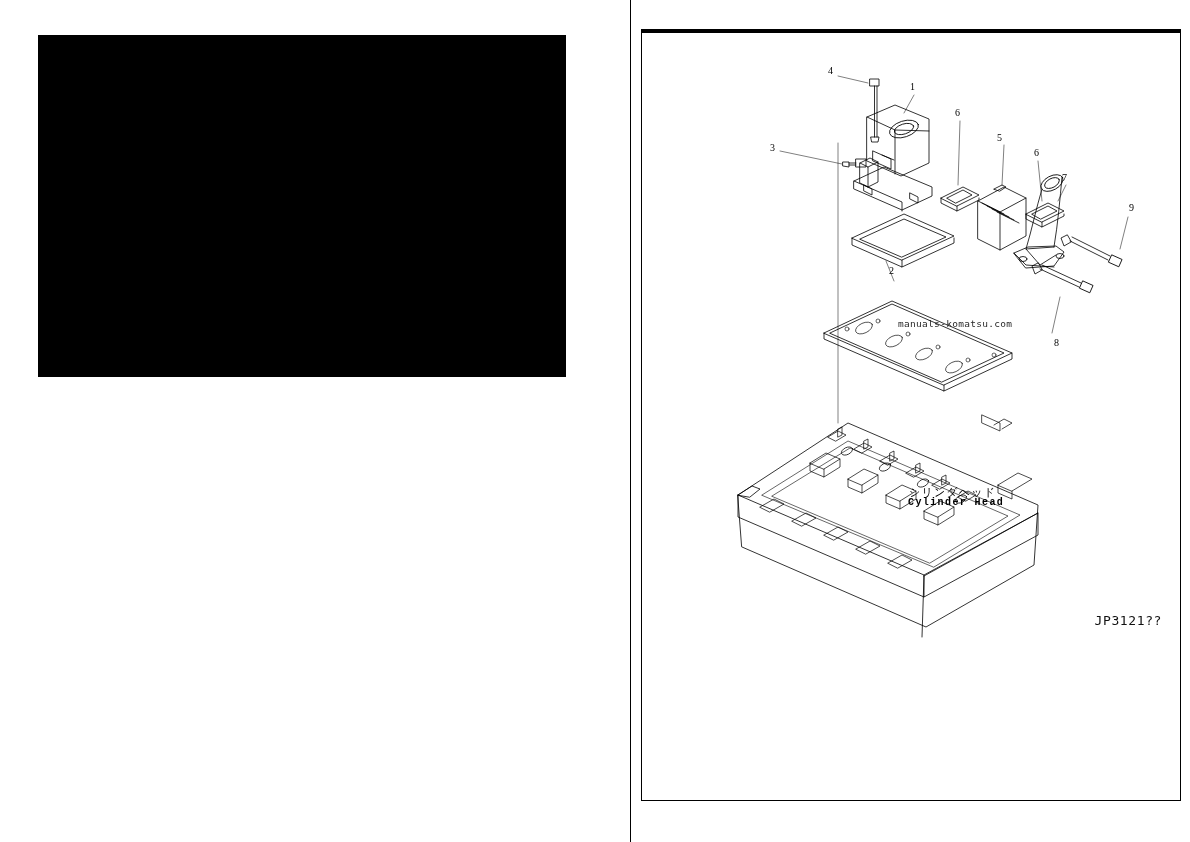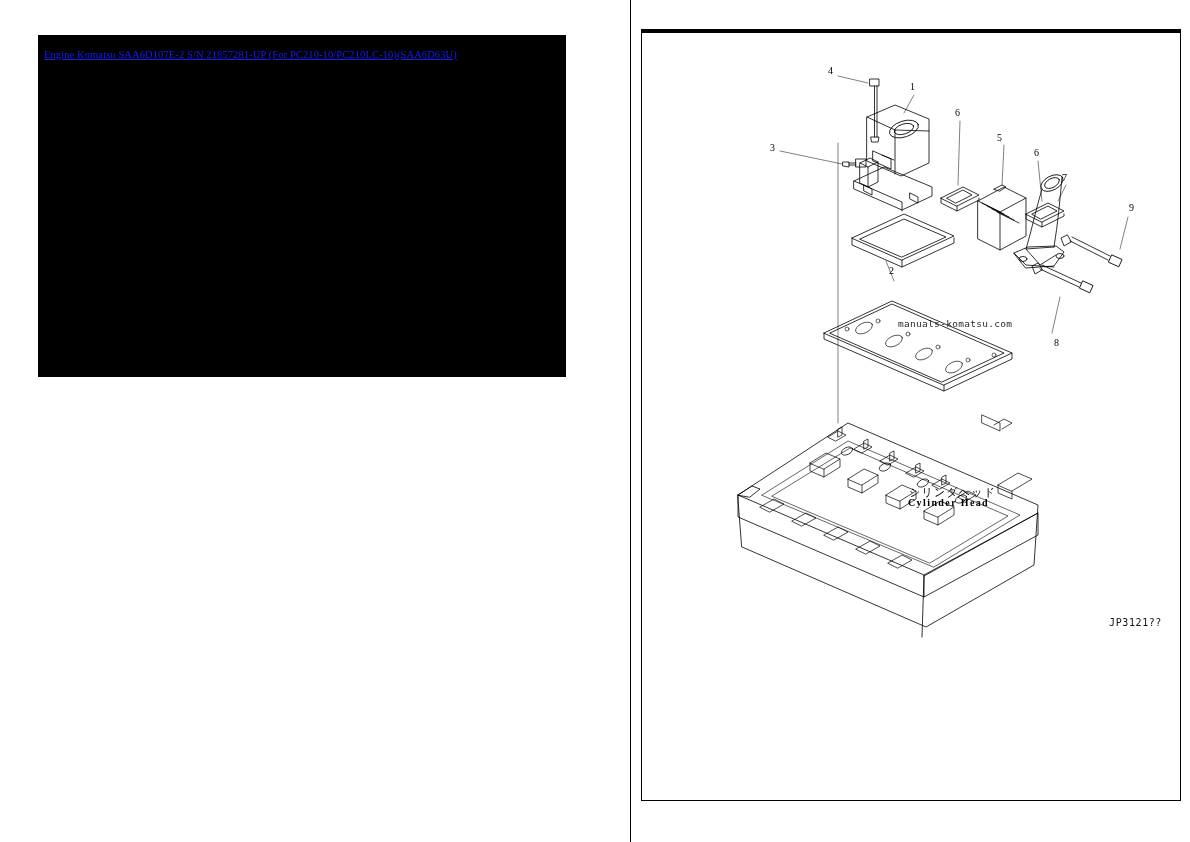--- a/index.html
+++ b/index.html
@@ -85,60 +85,59 @@
     font-size: 9.5px;
     color: #2a2a2a;
     letter-spacing: 0.3px;
     white-space: nowrap;
   }
   #fig-code {
     position: absolute;
     right: 18px;
     bottom: 172px;
     font-family: "DejaVu Sans Mono", monospace;
-    font-size: 10px;
+    font-size: 13px;
     color: #111;
     letter-spacing: 0.6px;
   }
   .cap-jp {
     position: absolute;
     left: 267px;
     top: 452px;
     font-family: "DejaVu Sans", sans-serif;
     font-size: 11px;
     color: #000;
     letter-spacing: 1.2px;
     white-space: nowrap;
   }
   .cap-en {
     position: absolute;
     left: 266px;
     top: 464px;
-    font-family: Liberation Serif, serif;
+    font-family: Liberation Mono, monospace;
     font-size: 10px;
     font-weight: bold;
     color: #000;
     letter-spacing: 1.4px;
     white-space: nowrap;
   }
   .callout {
     position: absolute;
     font-family: "Liberation Serif", serif;
     font-size: 10px;
     color: #000;
   }
 </style>
 </head>
 <body>
 
 <div id="page">
 
   <div id="left-panel">
     <div id="black-box"></div>
-    <a id="title-link" href="#">Engine Komatsu SAA6D107E-2 S/N 21857281-UP (For PC210-10/PC210LC-10)(SAA6D63U)</a>
   </div>
 
   <div id="right-panel">
     <div id="fig-frame">
 
       <svg id="drawing-svg" viewBox="0 0 540 772">
         <g fill="none" stroke="#000" stroke-width="0.8" stroke-linejoin="round" stroke-linecap="round">
 
           <line x1="196" y1="110" x2="196" y2="390" stroke-width="0.5"></line>
 

